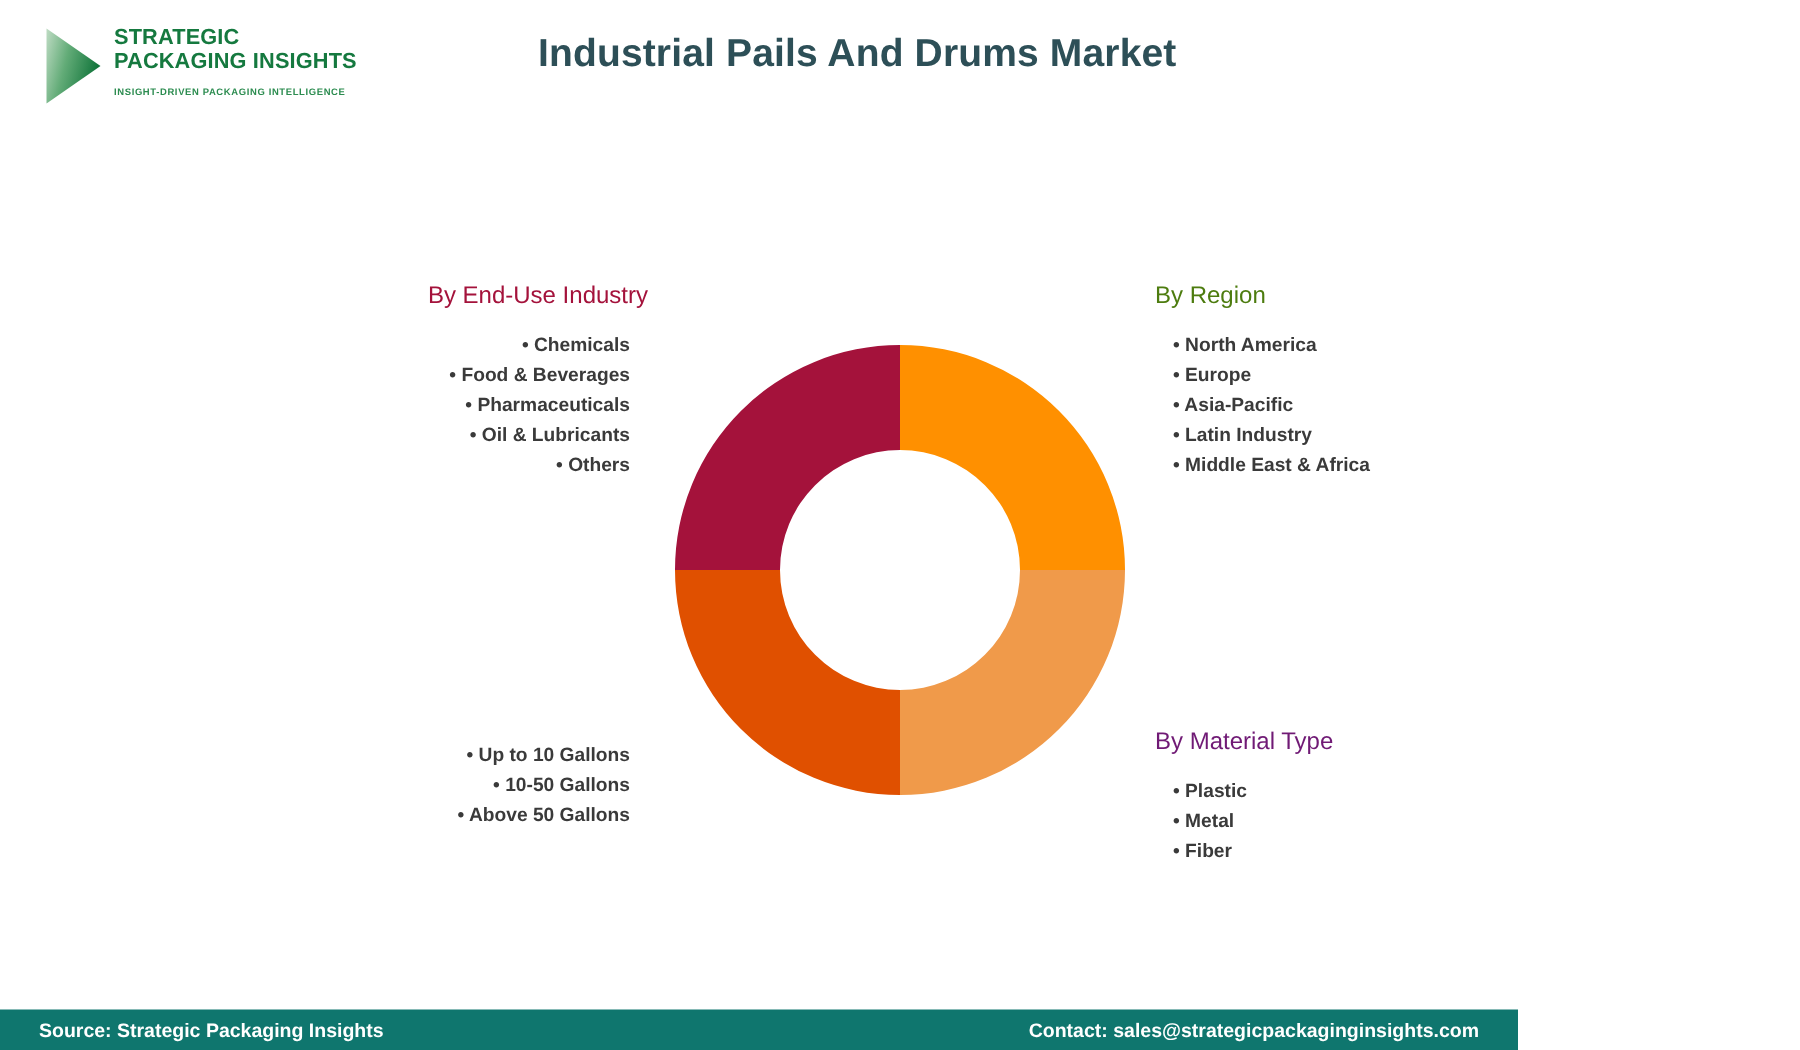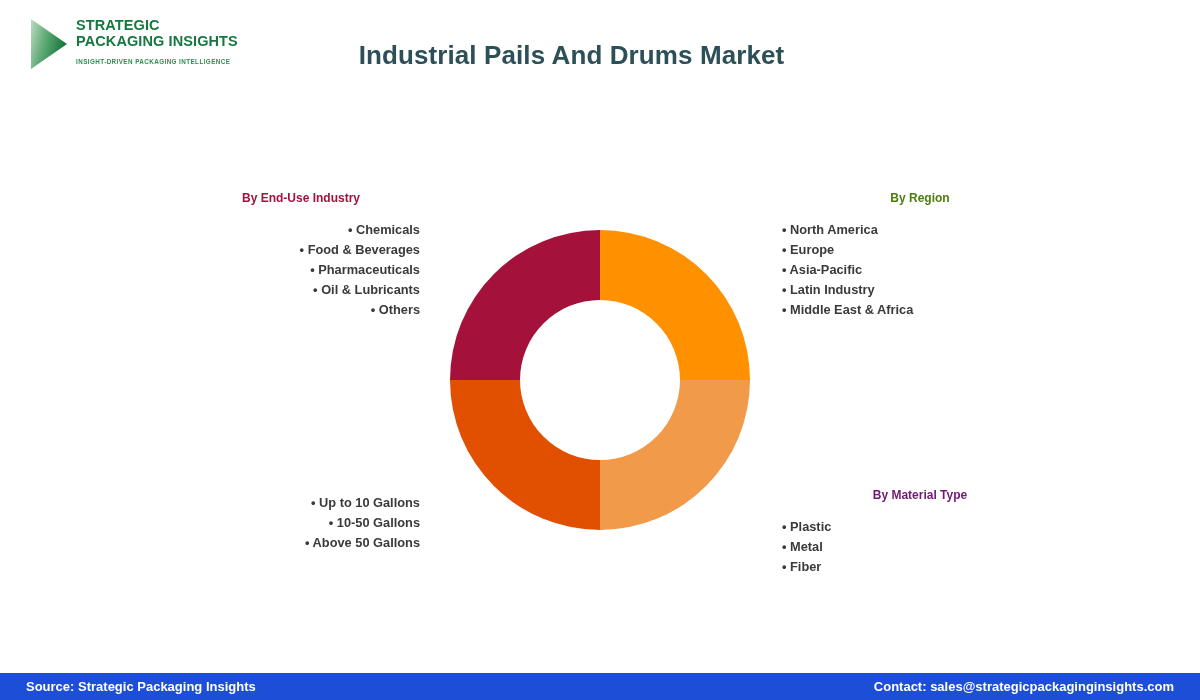--- a/index.html
+++ b/index.html
@@ -58,42 +58,40 @@
   #page-title {
     position: absolute;
     left: 0;
     top: 20px;
     width: 1143px;
     text-align: center;
     font-size: 26px;
     font-weight: bold;
     color: #2D4F57;
     letter-spacing: 0.1px;
-    margin-top: 20px;
   }
 
   
   #donut-chart {
     position: absolute;
     left: 450px;
     top: 230px;
     width: 300px;
     height: 300px;
   }
   #donut-chart svg { display: block; }
 
   
   .seg-block { position: absolute; }
   .seg-title {
-    font-size: 12px;
-    font-weight: bold;
+    font-size: 16px;
+    font-weight: normal;
     line-height: 20px;
     margin-bottom: 8px;
     white-space: nowrap;
-    text-align: center;
   }
   .seg-list {
     list-style: none;
     margin: 12px;
     padding: 0;
   }
   .seg-list li {
     font-size: 12.8px;
     font-weight: bold;
     color: #3A3A3A;
@@ -110,23 +108,23 @@
   #block-end-use    { left: 170px; top: 188px; width: 262px; }
   #block-region     { left: 770px; top: 188px; width: 300px; }
   #block-capacity   { left: 170px; top: 481px; width: 262px; }
   #block-material   { left: 770px; top: 485px; width: 300px; }
 
   
   #footer-bar {
     position: absolute;
     left: 0;
     bottom: 0;
-    width: 1200px;
+    width: 1012px;
     height: 27px;
-    background: #1d4ed8;
+    background: #0f766e;
     display: flex;
     align-items: center;
     justify-content: space-between;
     box-sizing: border-box;
     padding: 0 26px;
   }
   #footer-bar .footer-text {
     font-size: 13px;
     font-weight: bold;
     color: #FFFFFF;

